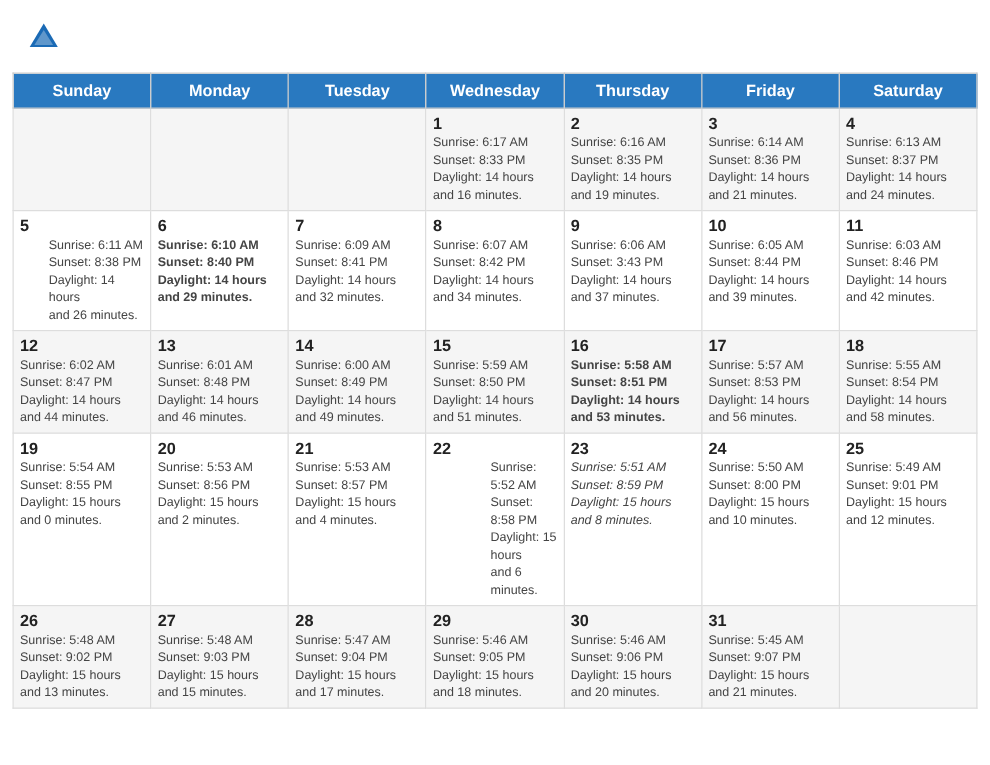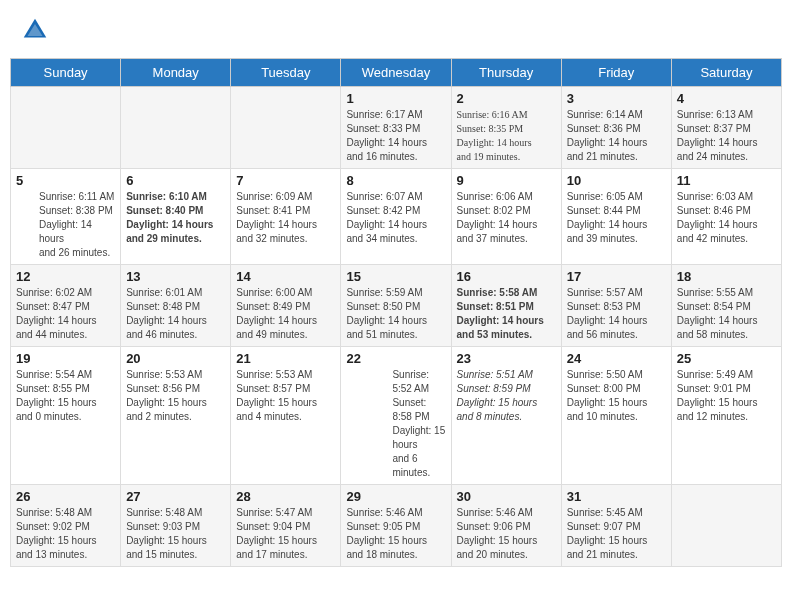--- a/index.html
+++ b/index.html
@@ -56,21 +56,21 @@
     }
     table {
       width: 100%;
       border-collapse: collapse;
       table-layout: fixed;
     }
     thead tr th {
       background-color: #2979c0;
       color: #fff;
       font-size: 13px;
-      font-weight: normal;
+      font-weight: bold;
       padding: 6px 4px;
       text-align: center;
       border: 1px solid #ccc;
     }
     tbody tr td {
       vertical-align: top;
       border: 1px solid #ddd;
       padding: 4px 5px;
       font-size: 10.5px;
       color: #333;
@@ -137,21 +137,21 @@
         <td class="empty-cell"></td>
         <td>
           <div class="day-number">1</div>
           <div class="day-info" style="white-space: pre-line;">Sunrise: 6:17 AM
 Sunset: 8:33 PM
 Daylight: 14 hours
 and 16 minutes.</div>
         </td>
         <td>
           <div class="day-number">2</div>
-          <div class="day-info" style="white-space: pre-line; font-family: Liberation Serif, serif;">Sunrise: 6:16 AM
+          <div class="day-info" style="white-space: pre-line;">Sunrise: 6:16 AM
 Sunset: 8:35 PM
 Daylight: 14 hours
 and 19 minutes.</div>
         </td>
         <td>
           <div class="day-number">3</div>
           <div class="day-info" style="white-space: pre-line;">Sunrise: 6:14 AM
 Sunset: 8:36 PM
 Daylight: 14 hours
 and 21 minutes.</div>
@@ -189,21 +189,21 @@
         <td>
           <div class="day-number">8</div>
           <div class="day-info" style="white-space: pre-line;">Sunrise: 6:07 AM
 Sunset: 8:42 PM
 Daylight: 14 hours
 and 34 minutes.</div>
         </td>
         <td>
           <div class="day-number">9</div>
           <div class="day-info" style="white-space: pre-line;">Sunrise: 6:06 AM
-Sunset: 8:02 PM
+Sunset: 3:43 PM
 Daylight: 14 hours
 and 37 minutes.</div>
         </td>
         <td>
           <div class="day-number">10</div>
           <div class="day-info" style="white-space: pre-line;">Sunrise: 6:05 AM
 Sunset: 8:44 PM
 Daylight: 14 hours
 and 39 minutes.</div>
         </td>

